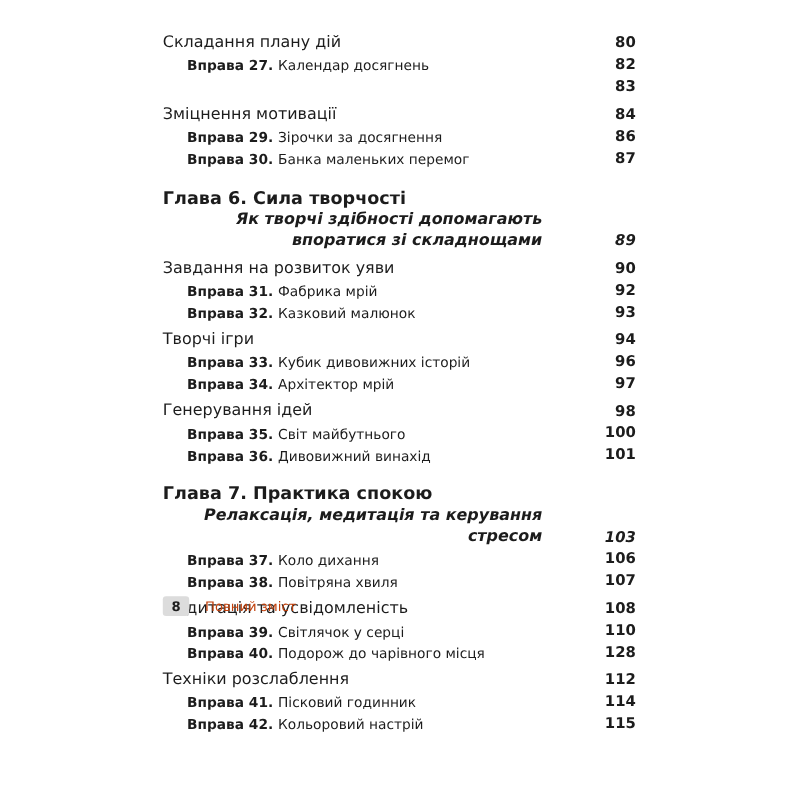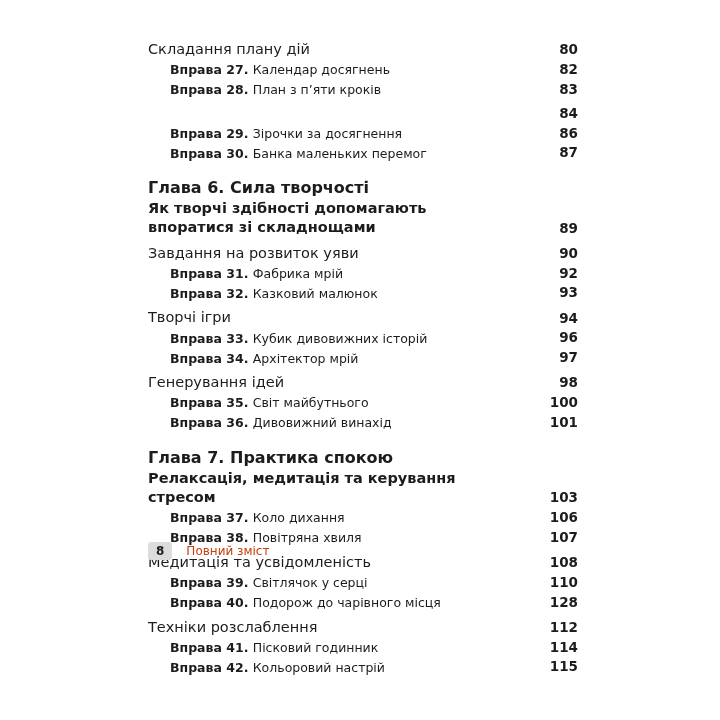--- a/index.html
+++ b/index.html
@@ -6,21 +6,21 @@
   html, body {
     width: 720px; height: 720px;
     background: #ffffff;
     font-family: "DejaVu Sans", sans-serif;
     color: #1c1c1c;
     overflow: hidden;
   }
   .sheet {
     position: relative;
     width: 720px; height: 572px;
-    padding: 34px 142px 0 148px;
+    padding: 24px 142px 0 148px;
   }
   .toc { width: 430px; }
   .row {
     display: flex;
     align-items: flex-end;
   }
   .row .label { line-height: 1.32; }
   .row .page {
     margin-left: auto;
     padding-left: 14px;
@@ -42,20 +42,22 @@
   .row.chapter {
     margin-top: 15px;
     font-size: 16px;
     font-weight: bold;
     align-items: center;
   }
   .row.subtitle {
     margin-top: 1px;
     font-size: 14.5px;
     font-weight: bold;
+    font-style: italic;
+    text-align: right;
   }
   .row.subtitle .label { max-width: 345px; }
   .footer {
     position: absolute;
     left: 148px;
     bottom: 12px;
     display: flex;
     align-items: center;
   }
   .pagenum-box {
@@ -80,24 +82,24 @@
   <div class="toc">
       <div class="row entry">
         <span class="label">Складання плану дій</span>
         <span class="page">80</span>
       </div>
       <div class="row exercise">
         <span class="label"><span class="exnum">Вправа 27. </span>Календар досягнень</span>
         <span class="page">82</span>
       </div>
       <div class="row exercise">
-        <span class="label"><span class="exnum">Вправа 28. </span>План з п’яти кроків</span>
         <span class="page">83</span>
       </div>
       <div class="row entry">
+        <span class="label">Зміцнення мотивації</span>
         <span class="page">84</span>
       </div>
       <div class="row exercise">
         <span class="label"><span class="exnum">Вправа 29. </span>Зірочки за досягнення</span>
         <span class="page">86</span>
       </div>
       <div class="row exercise">
         <span class="label"><span class="exnum">Вправа 30. </span>Банка маленьких перемог</span>
         <span class="page">87</span>
       </div>

